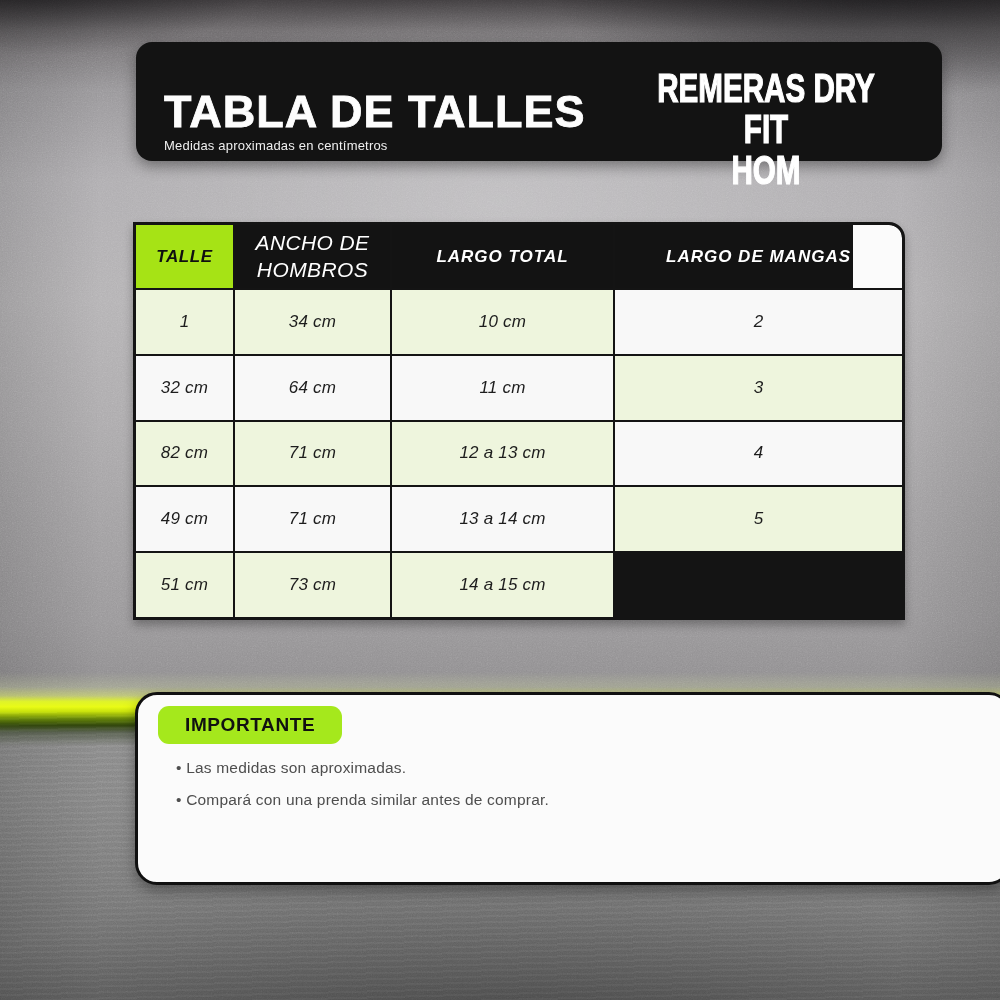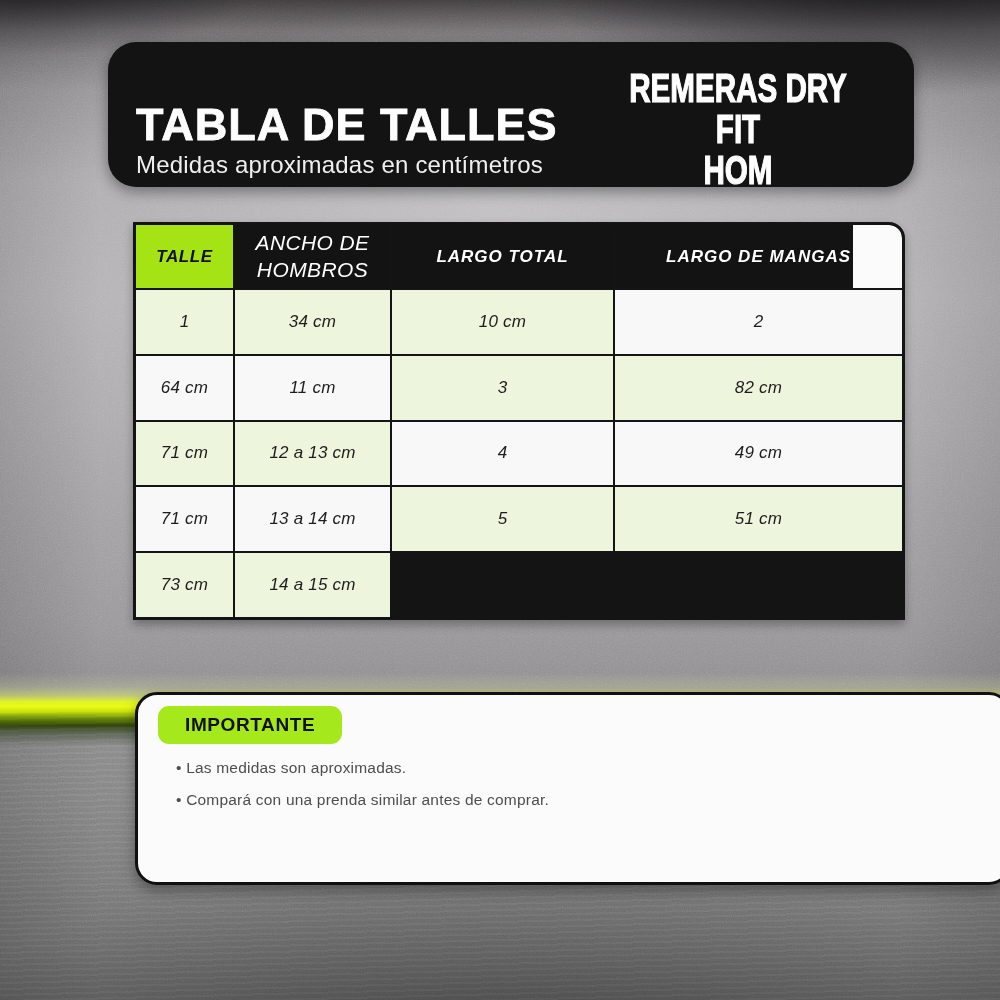--- a/index.html
+++ b/index.html
@@ -27,26 +27,26 @@
       rgba(205,210,180,0) 0%,
       rgba(214,224,165,0.28) 20%,
       rgba(228,242,110,0.55) 32%,
       #dff32a 40%, #e9fb16 47%, #c6e00c 54%,
       #6a8a0a 63%, #33490c 72%,
       rgba(56,70,42,0.55) 82%, rgba(110,110,105,0) 100%);
     filter:blur(0.6px);
   }
   
   .panel{
-    position:absolute;left:108px;top:42px;width:806px;height:145px;
-    background:#131313;border-radius:28px;box-shadow:0 5px 14px rgba(0,0,0,0.38);
+    position:absolute;left:136px;top:42px;width:806px;height:119px;
+    background:#131313;border-radius:16px;box-shadow:0 5px 14px rgba(0,0,0,0.38);
   }
   .title-block{position:absolute;left:28px;bottom:8px;color:#fdfdfd;}
   .page-title{font-size:45px;font-weight:800;letter-spacing:1px;line-height:1;-webkit-text-stroke:0.8px #fff;}
-  .page-subtitle{font-size:24px;font-weight:400;color:#efefef;margin-top:4px;letter-spacing:0.2px;}
+  .page-subtitle{font-size:13px;font-weight:400;color:#efefef;margin-top:4px;letter-spacing:0.2px;}
   .product-block{
     position:absolute;right:8px;top:26px;width:336px;text-align:center;color:#fff;
     font-weight:800;font-size:40px;line-height:1.02;letter-spacing:0px;
     transform:scaleX(0.74);transform-origin:50% 0;-webkit-text-stroke:1.2px #fff;
   }
   
   .table-wrap{
     position:absolute;left:133px;top:222px;width:772px;height:398px;box-sizing:border-box;
     border:3px solid #141414;border-top-right-radius:16px;overflow:hidden;
     background:#141414;box-shadow:0 5px 10px rgba(0,0,0,0.30);font-style:italic;
@@ -124,20 +124,21 @@
         </div>
       </div>
       <div class="cell h-dark h-bold">LARGO TOTAL</div>
       <div class="cell h-dark h-bold h-mangas">LARGO DE MANGAS</div>
 
       <div class="cell r-tint body-cell">1</div>
       <div class="cell r-tint body-cell">34 cm</div>
       <div class="cell r-tint body-cell">10 cm</div>
 
       <div class="cell r-alt body-cell">2</div>
+      <div class="cell r-alt body-cell">32 cm</div>
       <div class="cell r-alt body-cell">64 cm</div>
       <div class="cell r-alt body-cell">11 cm</div>
 
       <div class="cell r-tint body-cell">3</div>
       <div class="cell r-tint body-cell">82 cm</div>
       <div class="cell r-tint body-cell">71 cm</div>
       <div class="cell r-tint body-cell">12 a 13 cm</div>
 
       <div class="cell r-alt body-cell">4</div>
       <div class="cell r-alt body-cell">49 cm</div>

